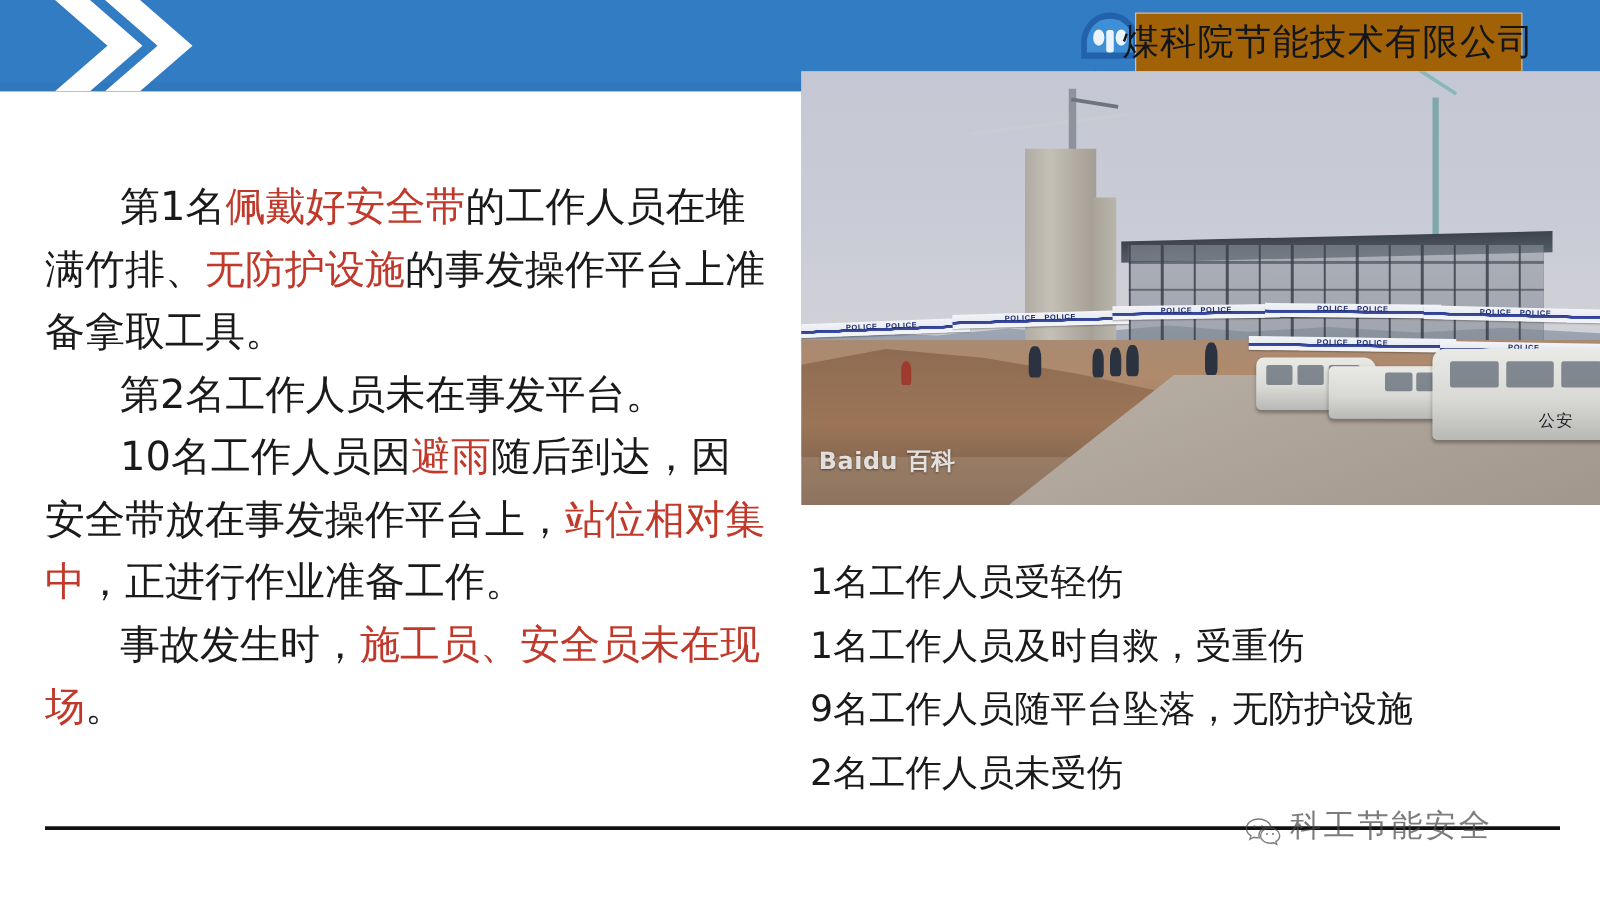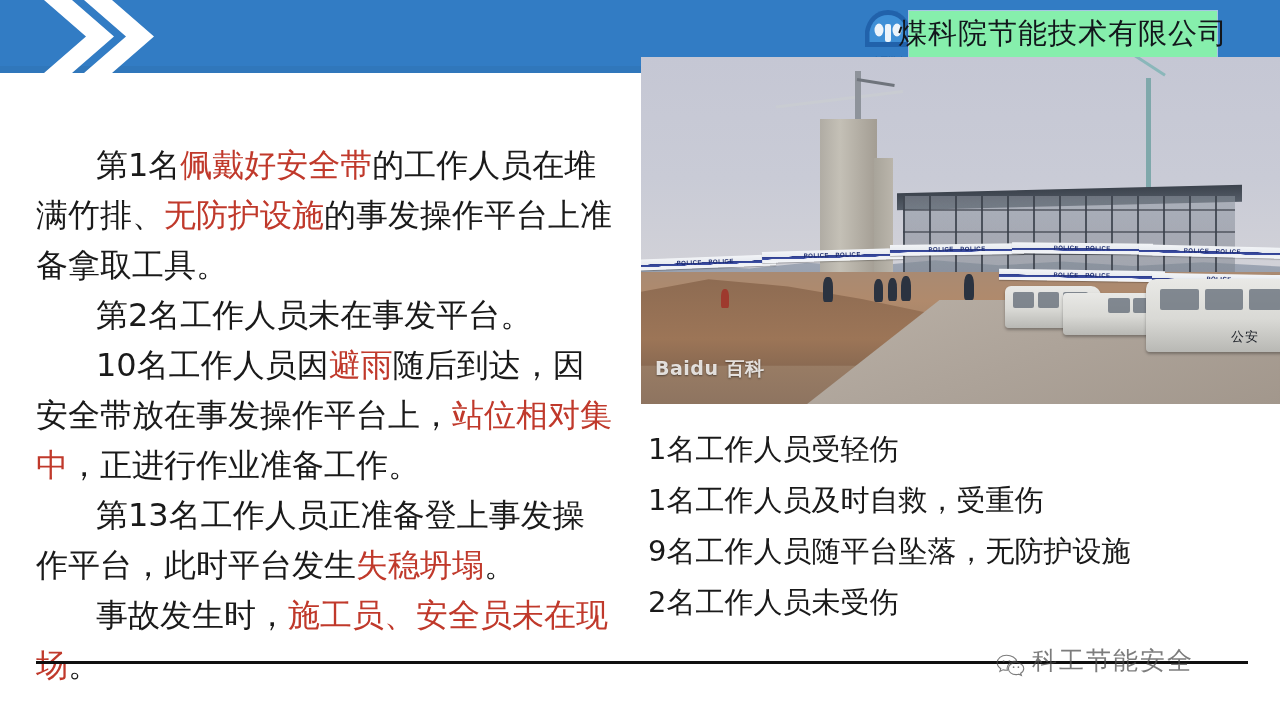--- a/index.html
+++ b/index.html
@@ -57,21 +57,21 @@
     white-space: nowrap;
     overflow: hidden;
   }
 
   
   .title-box {
     position: absolute;
     left: 908px; top: 10px;
     width: 310px; height: 48px;
     border: 1px solid #A8C6E4;
-    background: #86efac;
+    background: #a16207;
     box-sizing: border-box;
     display: flex;
     align-items: center;
     justify-content: center;
   }
   .title-text {
     font-size: 29px;
     color: #12161B;
     letter-spacing: 1px;
     white-space: nowrap;
@@ -200,21 +200,21 @@
     color: rgba(255,255,255,.82);
     letter-spacing: .5px;
     text-shadow: 0 1px 2px rgba(0,0,0,.45);
     font-family: "DejaVu Sans","Liberation Sans",sans-serif;
     white-space:nowrap;
   }
 
   
   .right-list {
     position: absolute;
-    left: 648px; top: 424px;
+    left: 648px; top: 440px;
     width: 610px;
   }
   .right-list-item {
     font-size: 29px;
     line-height: 51px;
     color: #1a1a1a;
     white-space: nowrap;
     font-family: "DejaVu Sans", "Liberation Sans", sans-serif;
   }
 
@@ -267,21 +267,20 @@
   </div>
 
   <div class="title-box">
     <span class="title-text">煤科院节能技术有限公司</span>
   </div>
 
   <div class="body-col">
     <p class="para"><span>第1名</span><span class="hl" style="color: rgb(192, 57, 43);">佩戴好安全带</span><span>的工作人员在堆满竹排、</span><span class="hl" style="color: rgb(192, 57, 43);">无防护设施</span><span>的事发操作平台上准备拿取工具。</span></p>
     <p class="para"><span>第2名工作人员未在事发平台。</span></p>
     <p class="para"><span>10名工作人员因</span><span class="hl" style="color: rgb(192, 57, 43); margin-top: 30px;">避雨</span><span>随后到达，因安全带放在事发操作平台上，</span><span class="hl" style="color: rgb(192, 57, 43);">站位相对集中</span><span>，正进行作业准备工作。</span></p>
-    <p class="para"><span>第13名工作人员正准备登上事发操作平台，此时平台发生</span><span class="hl" style="color: rgb(192, 57, 43);">失稳坍塌</span><span>。</span></p>
     <p class="para"><span>事故发生时，</span><span class="hl" style="color: rgb(192, 57, 43);">施工员、安全员未在现场</span><span>。</span></p>
   </div>
 
   <div class="photo">
     <div class="ph-sky"></div>
     <div class="ph-hills"></div>
     <div class="ph-crane-jib"></div>
     <div class="ph-crane-mast"></div>
     <div class="ph-crane-jib2"></div>
     <div class="ph-tower"></div>

